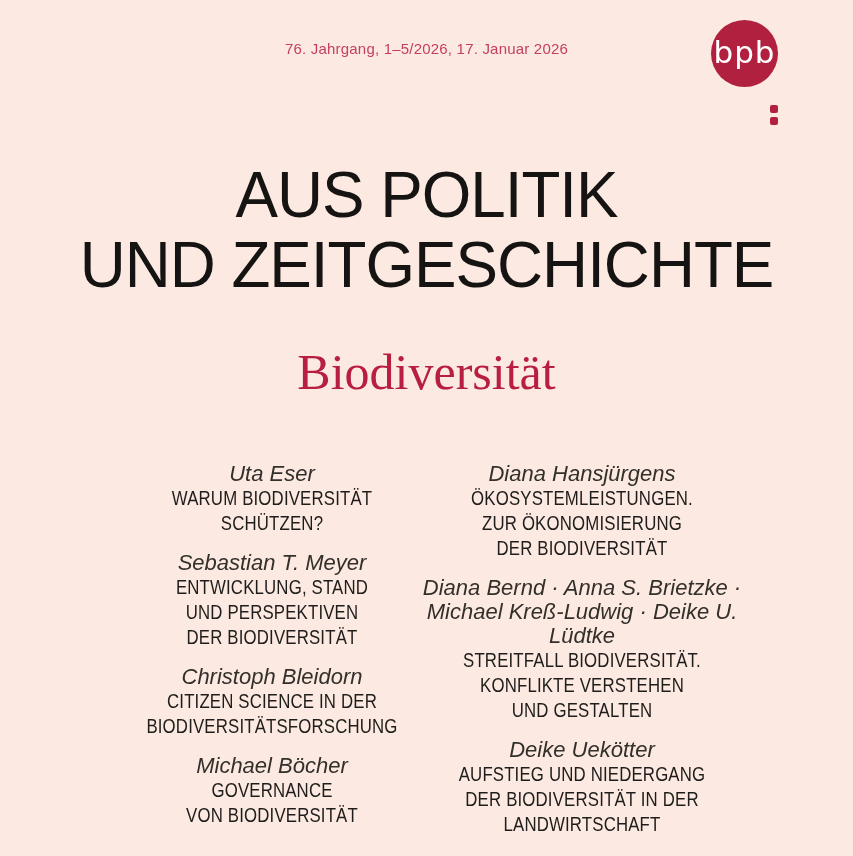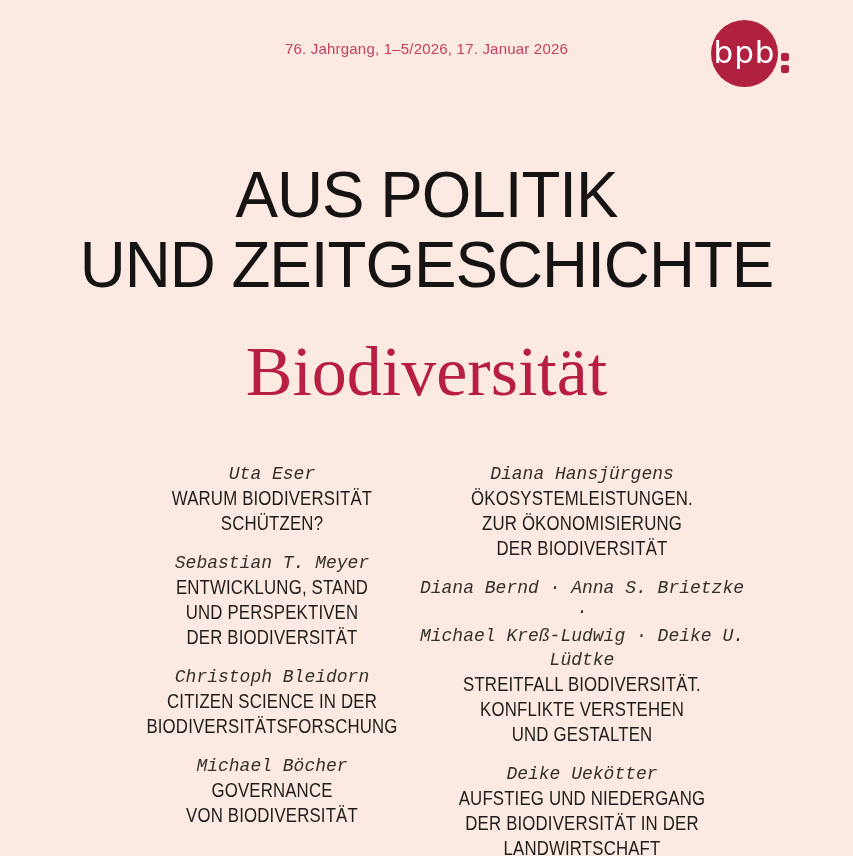--- a/index.html
+++ b/index.html
@@ -26,21 +26,21 @@
     position:absolute;
     top:40px;left:0;right:0;
     text-align:center;
     font-size:15px;
     letter-spacing:.2px;
     color:var(--date-red);
   }
   .logo-wrap{
     position:absolute;
     top:20px;left:711px;
-    display:flex;align-items:center;
+    display:flex;align-items:flex-end;flex-direction:column;
   }
   .logo-circle{
     width:67px;height:67px;
     border-radius:50%;
     background:var(--accent);
     display:flex;align-items:center;justify-content:center;
     color:#fff;
     font-size:31px;
     font-weight:400;
     letter-spacing:1px;
@@ -70,42 +70,42 @@
     line-height:70px;
     letter-spacing:-1px;
     transform:scaleX(.98);
   }
   
   .subtitle{
     position:absolute;
     top:334px;left:0;right:0;
     text-align:center;
     font-family:"Liberation Serif", serif;
-    font-size:70px;
+    font-size:50px;
     line-height:76px;
     color:var(--subtitle-red);
   }
 
   
   .columns{
     position:absolute;
     top:462px;left:0;right:0;
   }
   .col{
     position:absolute;
     width:330px;
     text-align:center;
   }
   .col-left{left:107px;}
   .col-right{left:417px;}
   .article{margin-bottom:15px;}
   .author{
-    font-family:Liberation Mono, monospace;
+    font-family:Liberation Sans, sans-serif;
     font-style:italic;
-    font-size:18px;
+    font-size:22px;
     line-height:24px;
     color:var(--author-ink);
     white-space:pre-line;
   }
   .article-title{
     font-size:20px;
     line-height:25px;
     font-weight:400;
     color:var(--title-ink);
     letter-spacing:.2px;

